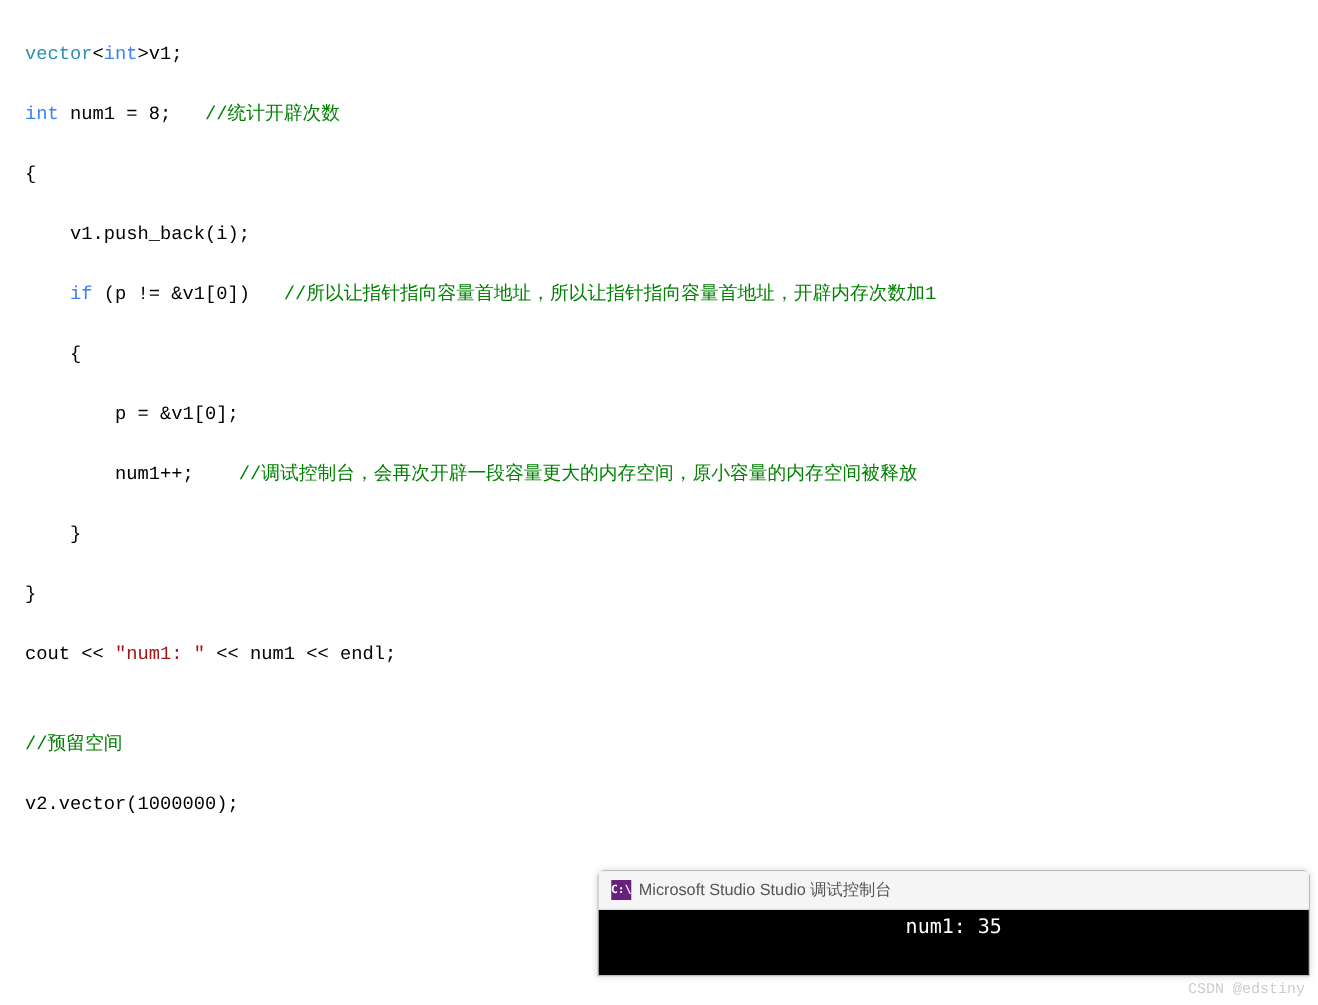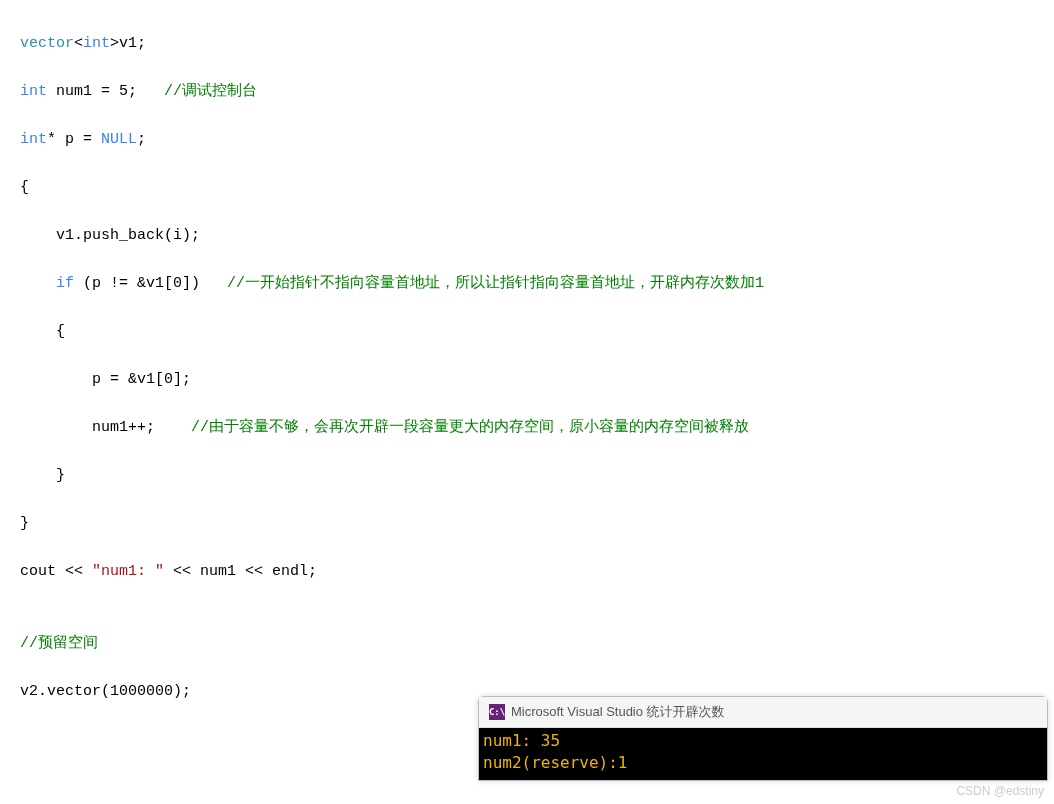--- a/index.html
+++ b/index.html
@@ -50,49 +50,49 @@
   font-size: 9px;
   display: inline-flex;
   align-items: center;
   justify-content: center;
   margin-right: 6px;
   font-weight: bold;
   font-family: monospace;
 }
 .console-body {
   background: #000;
-  color: #eab308;
+  color: #ffffff;
   font-family: "NSimSun", "SimSun", monospace;
   font-size: 16px;
   padding: 2px 4px;
   line-height: 22px;
   min-height: 52px;
+  text-align: center;
 }
 .watermark {
   position: absolute;
   right: 10px;
   bottom: 6px;
   color: #ccc;
-  font-family: Liberation Sans, sans-serif;
+  font-family: Liberation Mono, monospace;
   font-size: 12px;
 }
 </style>
 </head>
 <body>
 
 <div class="code-area">
 <span class="line"><span class="kw-type">vector</span><span>&lt;</span><span class="kw">int</span><span>&gt;v1;</span></span>
-<span class="line"><span class="kw">int</span><span> num1 = 5;   </span><span class="comment">//调试控制台</span></span>
-<span class="line"><span class="kw">int</span><span>* p = </span><span class="kw">NULL</span><span>;</span></span>
+<span class="line"><span class="kw">int</span><span> num1 = 8;   </span><span class="comment">//统计开辟次数</span></span>
 <span class="line"><span>{</span></span>
 <span class="line"><span>    v1.push_back(i);</span></span>
-<span class="line"><span>    </span><span class="kw">if</span><span> (p != &amp;v1[0])   </span><span class="comment">//一开始指针不指向容量首地址，所以让指针指向容量首地址，开辟内存次数加1</span></span>
+<span class="line"><span>    </span><span class="kw">if</span><span> (p != &amp;v1[0])   </span><span class="comment">//所以让指针指向容量首地址，所以让指针指向容量首地址，开辟内存次数加1</span></span>
 <span class="line"><span>    {</span></span>
 <span class="line"><span>        p = &amp;v1[0];</span></span>
-<span class="line"><span>        num1++;    </span><span class="comment">//由于容量不够，会再次开辟一段容量更大的内存空间，原小容量的内存空间被释放</span></span>
+<span class="line"><span>        num1++;    </span><span class="comment">//调试控制台，会再次开辟一段容量更大的内存空间，原小容量的内存空间被释放</span></span>
 <span class="line"><span>    }</span></span>
 <span class="line"><span>}</span></span>
 <span class="line"><span>cout &lt;&lt; </span><span class="str">"num1: "</span><span> &lt;&lt; num1 &lt;&lt; endl;</span></span>
 <span class="line"><span></span></span>
 <span class="line"><span class="comment">//预留空间</span></span>
 <span class="line"><span>v2.vector(1000000);</span></span>
 
 <span class="line"><span></span></span>
 
 <span class="line"><span></span></span>
@@ -105,21 +105,20 @@
 
 
 
 
 
 </div>
 
 <div class="console-window">
   <div class="console-title">
     <span class="console-icon">C:\</span>
-    <span>Microsoft Visual Studio 统计开辟次数</span>
+    <span>Microsoft Studio Studio 调试控制台</span>
   </div>
   <div class="console-body">
     <div>num1: 35</div>
-    <div>num2(reserve):1</div>
   </div>
 </div>
 
 <div class="watermark">CSDN @edstiny</div>
 
 </body></html>

